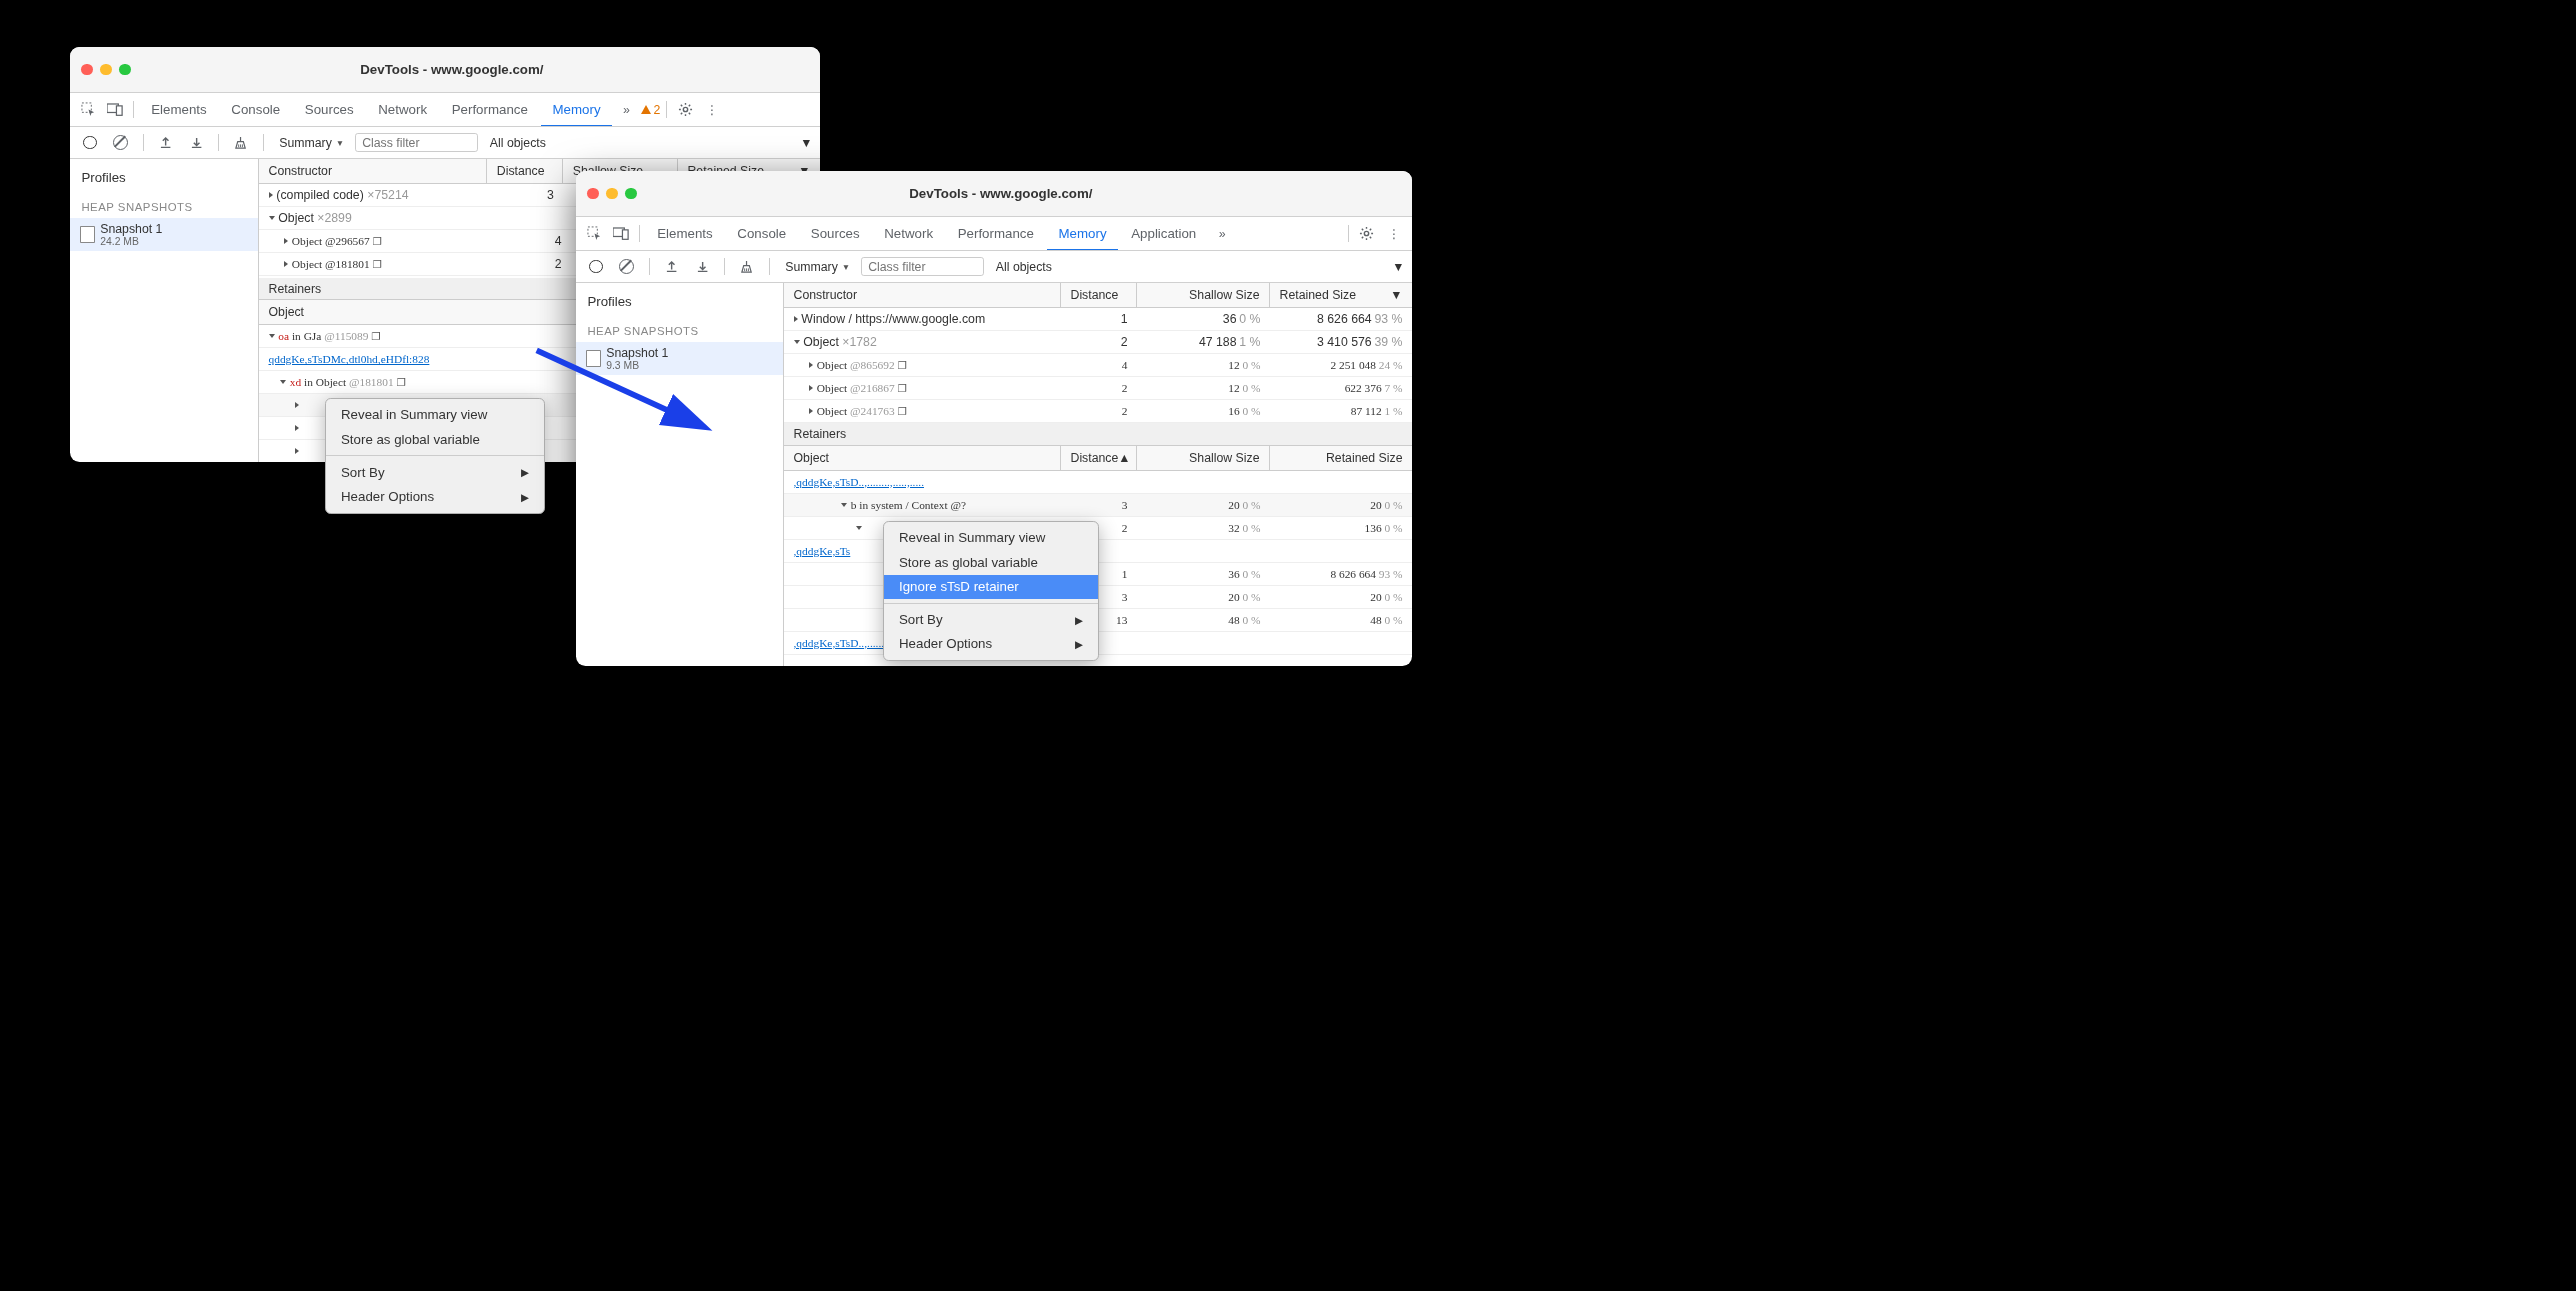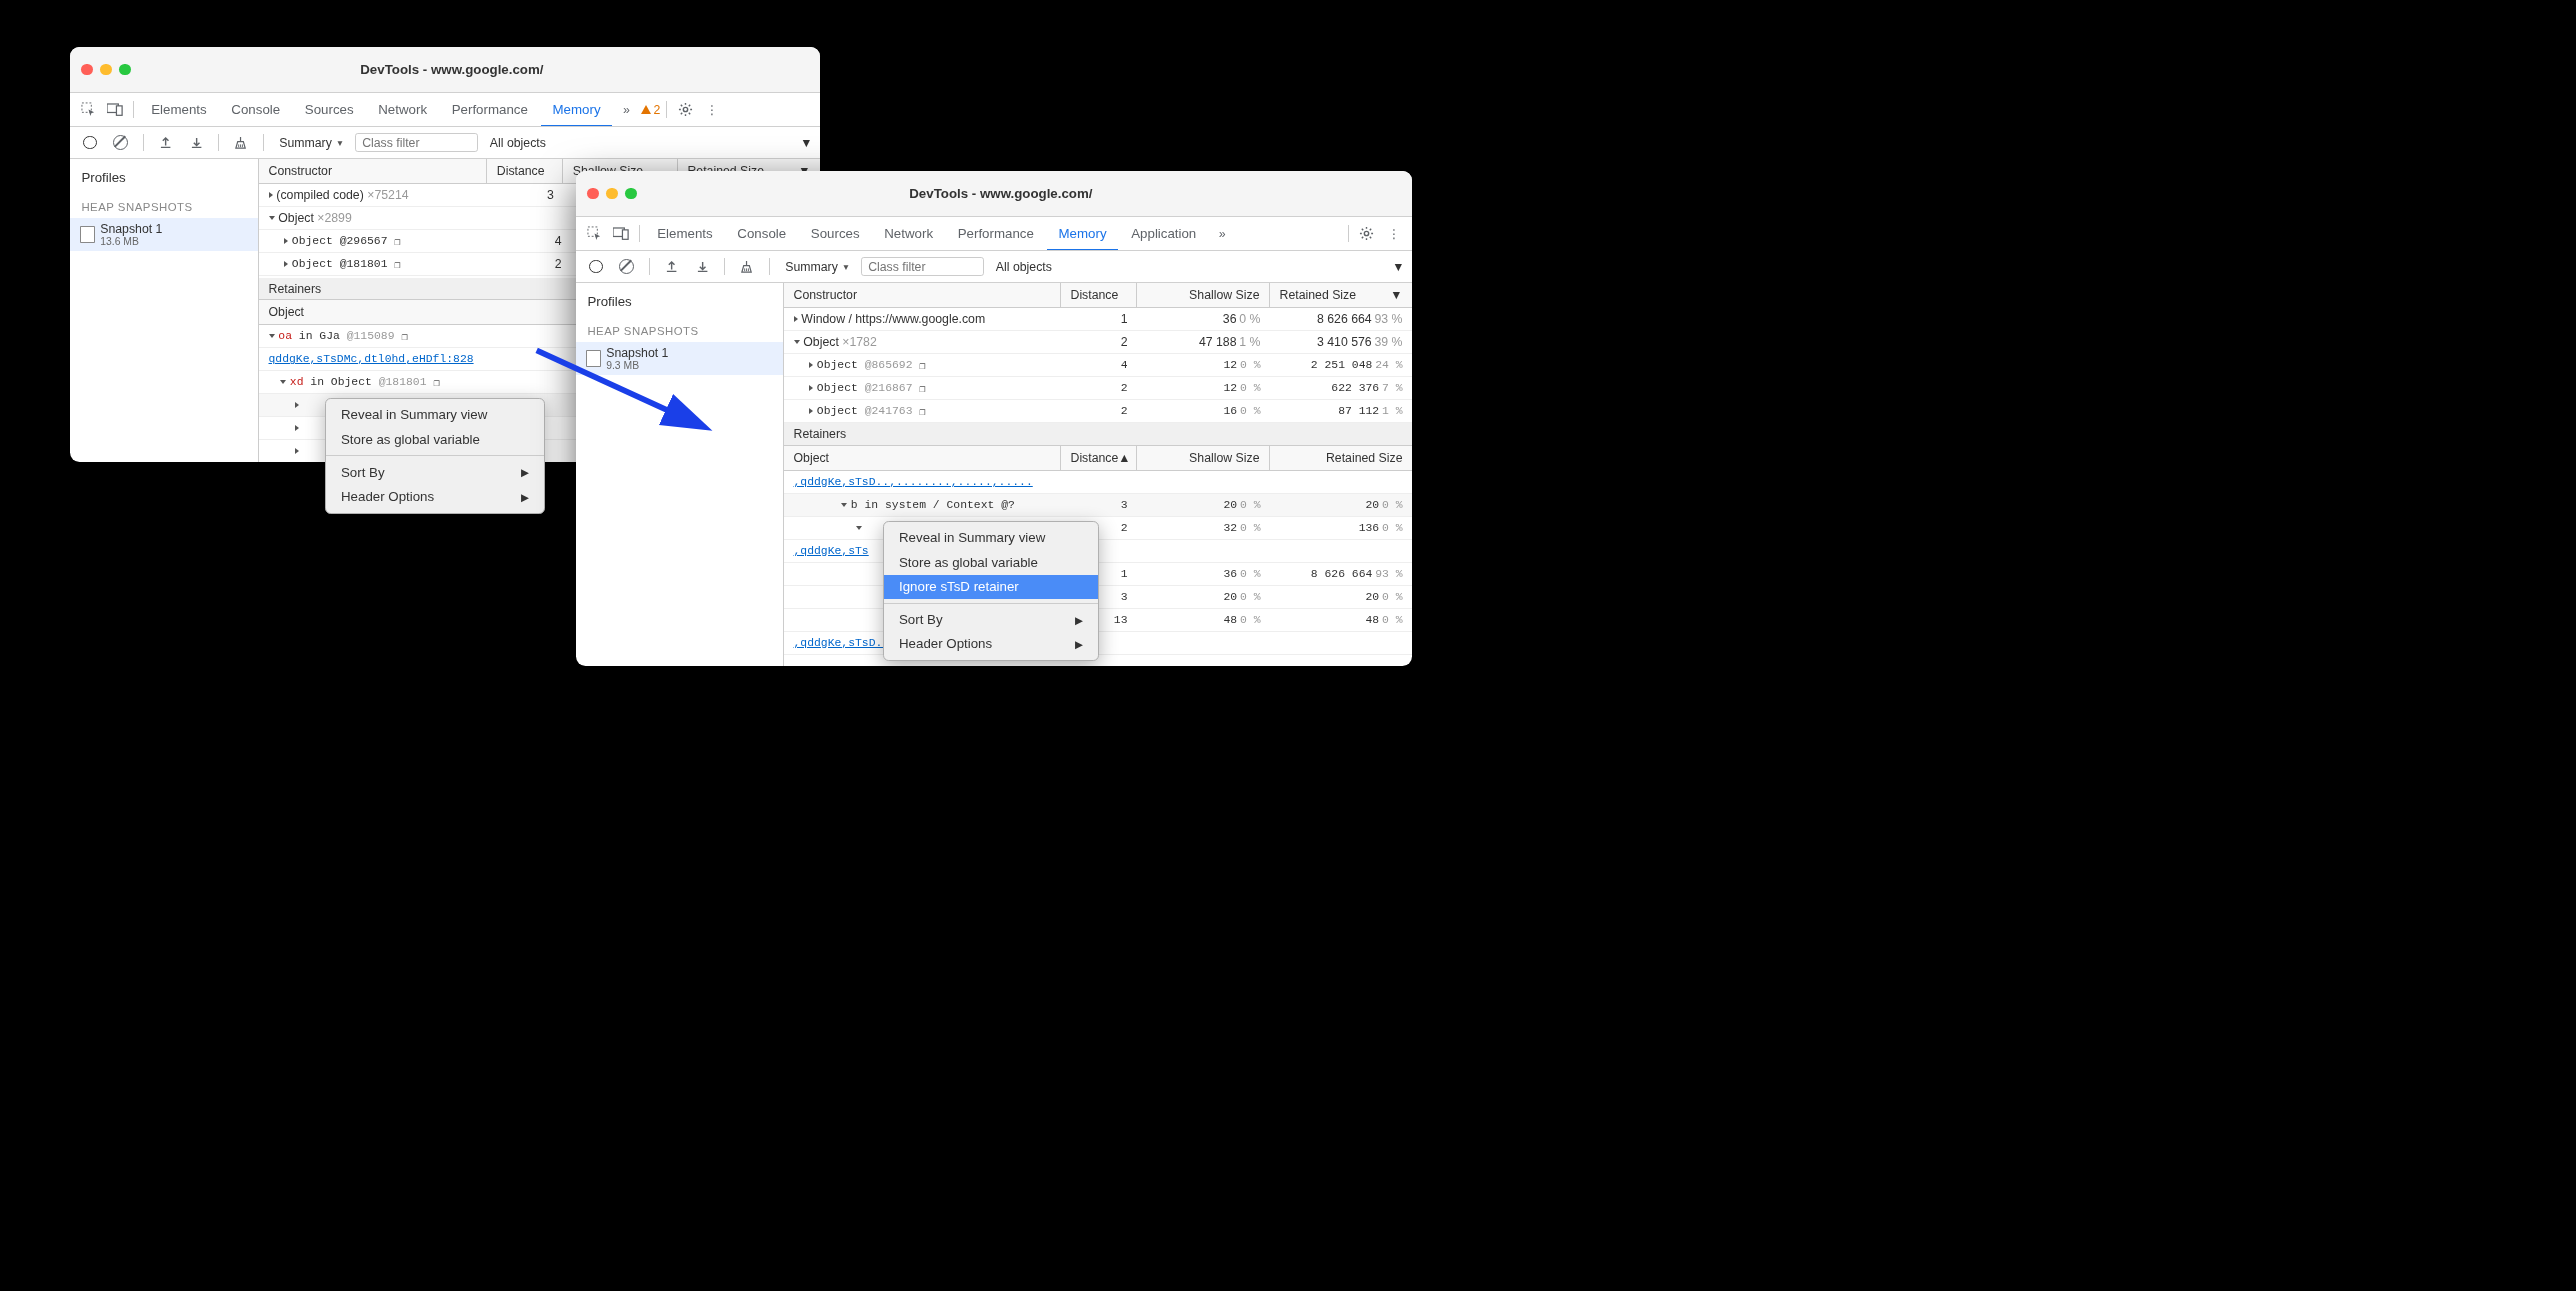--- a/index.html
+++ b/index.html
@@ -109,21 +109,21 @@
     display:flex;border-bottom:0.9px solid #ccc;height:25px;align-items:center;font-size:12.3px;background:#f8f8f8;
   }
   .cell{padding:0 9.5px;border-right:0.9px solid #ccc;height:100%;display:flex;align-items:center;white-space:nowrap;overflow:hidden;}
   .cell:last-child{border-right:none;}
   .row{display:flex;height:23px;align-items:center;font-size:12.3px;border-bottom:0.9px solid #eee;}
   .row .cell{border:none;}
   .rowg{background:#f7f7f7;}
   .tri{display:inline-block;width:0;height:0;border-top:3.8px solid transparent;border-bottom:3.8px solid transparent;border-left:4.7px solid #555;margin-right:3.8px;vertical-align:middle;}
   .tri.open{border-left:3.8px solid transparent;border-right:3.8px solid transparent;border-top:4.7px solid #555;border-bottom:none;}
   .dim{color:#999;}
-  .mono{font-family:Liberation Mono, monospace;font-size:11.4px;}
+  .mono{font-family:Liberation Serif, serif;font-size:11.4px;}
   .devtools-popup{position:absolute;background:#f0f0f0;border:0.9px solid #b0b0b0;border-radius:5.7px;box-shadow:0 5.7px 19px rgba(0,0,0,0.3);padding:3.8px 0;min-width:189px;}
   .m-item{padding:4.7px 15px;display:flex;justify-content:space-between;align-items:center;cursor:pointer;font-size:13.3px;}
   .m-item.hl{background:#4a8cf7;color:#fff;}
   .m-sep{height:0.9px;background:#ccc;margin:3.8px 0;}
   .m-chev{font-size:10.4px;}
   .retainer-h{padding:3.8px 9.5px;background:#f0f0f0;border-bottom:0.9px solid #ccc;font-size:12.3px;}
   .link{color:#0066cc;text-decoration:underline;}
   .restore-btn{
     border:2.8px solid #1a73e8;border-radius:7.6px;padding:2.8px 9.5px;display:inline-flex;align-items:center;gap:5.7px;font-size:13.3px;cursor:pointer;margin:3.8px 5.7px;
   }
@@ -217,21 +217,21 @@
     <span class="chev">▼</span>
   </div>
   <div class="body">
     <div class="side">
       <div class="side-h">Profiles</div>
       <div class="side-sub">HEAP SNAPSHOTS</div>
       <div class="snap">
         <div class="fileicon"></div>
         <div class="txt">
           <span class="name">Snapshot 1</span>
-          <span class="sz">13.6 MB</span>
+          <span class="sz">24.2 MB</span>
         </div>
       </div>
     </div>
     <div class="main">
       <div class="cols">
         <div class="cell" style="flex:2.2">Constructor</div>
         <div class="cell" style="width:76px">Distance</div>
         <div class="cell" style="flex:1">Shallow Size</div>
         <div class="cell" style="flex:1.3;justify-content:space-between">
             <span>Retained Size</span>

